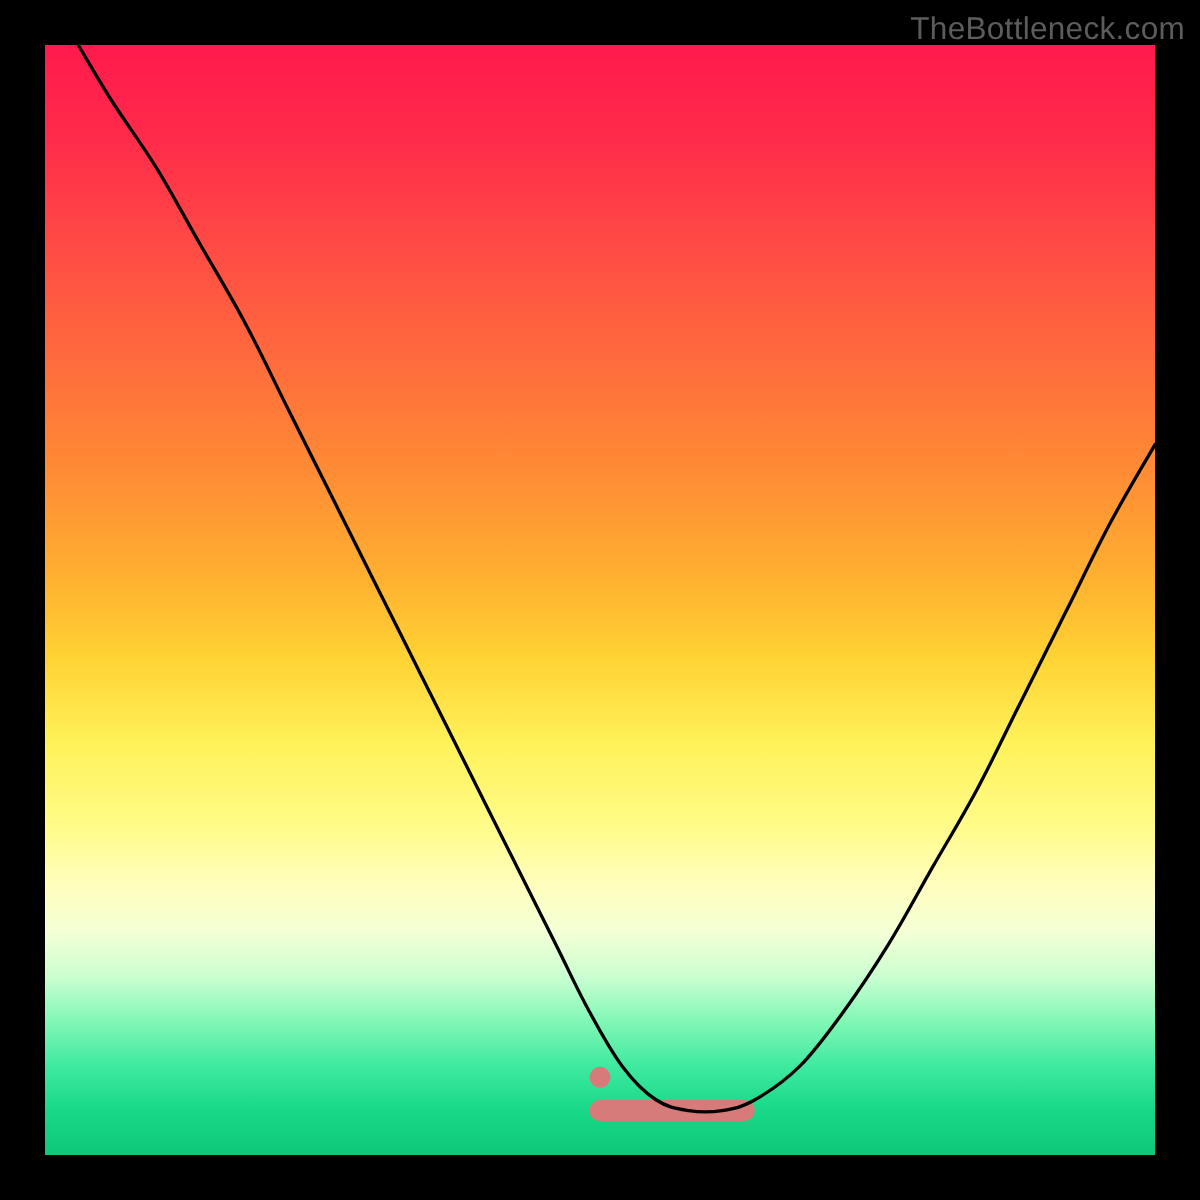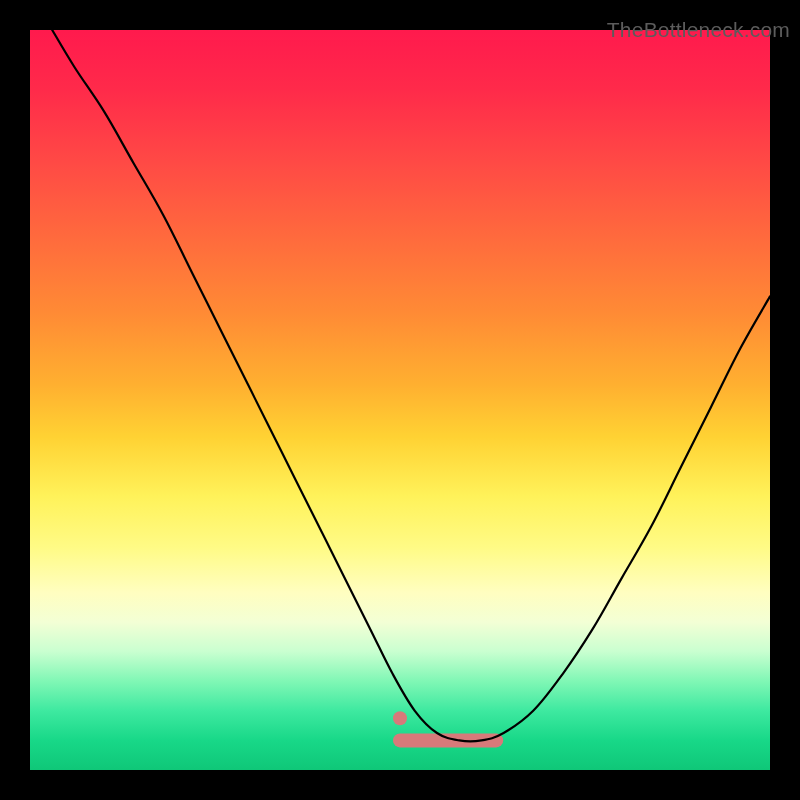--- a/index.html
+++ b/index.html
@@ -37,21 +37,21 @@
       #f3ffd5 80%,
       #c9ffd0 84%,
       #80f7b5 88%,
       #3ee9a0 92%,
       #18d888 96%,
       #0fc778 100%
     );
   }
   .watermark {
     position: absolute;
-    top: 18px;
+    top: 8px;
     right: 10px;
     color: #5c5c5c;
     font-size: 21px;
     font-weight: 500;
     letter-spacing: 0.2px;
     user-select: none;
   }
   svg.curve {
     position: absolute;
     left: 0;

